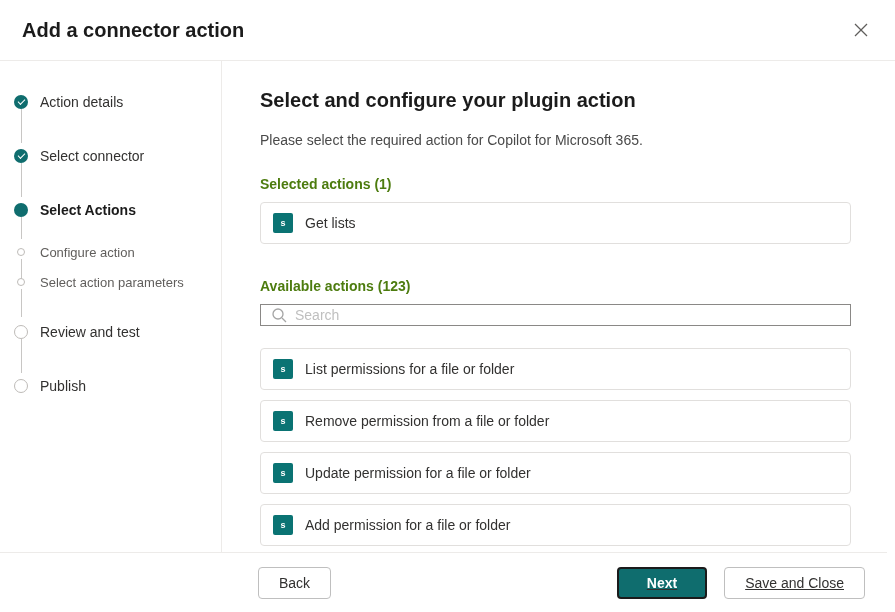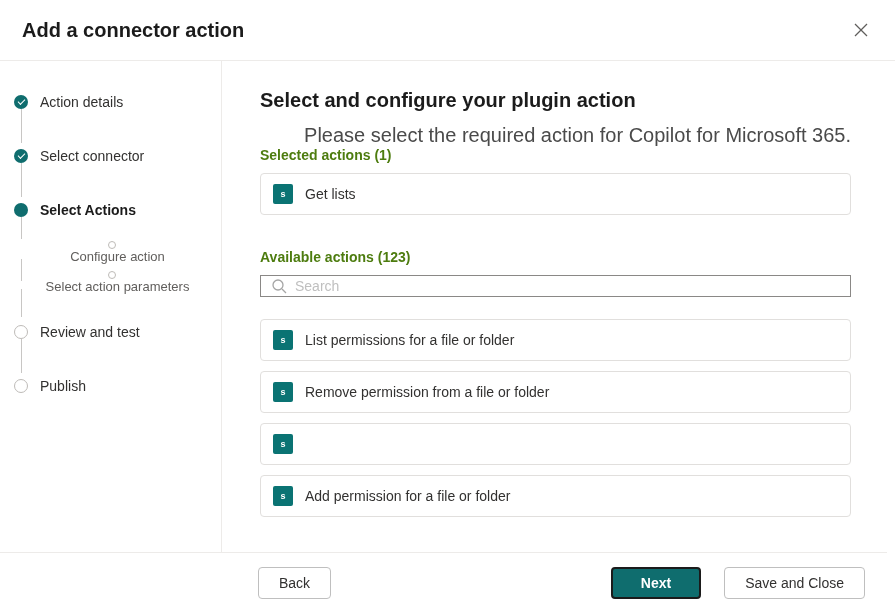--- a/index.html
+++ b/index.html
@@ -115,26 +115,26 @@
     }
     .main {
       flex: 1;
       padding: 28px 44px 0 38px;
       overflow-y: auto;
     }
     .main h2 {
       font-size: 20px;
       font-weight: 600;
       color: #1b1b1b;
-      margin-bottom: 12px;
+      margin-bottom: 20px;
     }
     .subtitle {
-      font-size: 20px;
+      font-size: 14px;
       color: #4a4a4a;
-      text-align: right;
+      margin-bottom: 28px;
     }
     .section-label {
       font-size: 14px;
       font-weight: 600;
       color: #4d7c0f;
       margin-bottom: 10px;
     }
     .action-card {
       display: flex;
       align-items: center;
@@ -218,24 +218,25 @@
     }
     .btn-primary {
       background: #0f6d6e;
       border: 2px solid #1b1b1b;
       color: #fff;
       font-weight: 600;
       padding: 0 28px;
     }
     .footer-right {
       display: flex;
-      gap: 23px;
+      gap: 17px;
+      text-decoration: underline;
     }
     .spacer-24 { height: 24px; }
-    .sub-step { margin-bottom: 20px; margin-left: 0; flex-direction: column; }
+    .sub-step { margin-bottom: 20px; margin-left: 0; }
   </style>
 </head>
 <body>
 
 <div class="header">
   <h1>Add a connector action</h1>
   <button class="close-btn">
     <svg viewBox="0 0 14 14" fill="none" stroke="currentColor" stroke-width="1.2">
       <line x1="1" y1="1" x2="13" y2="13"></line>
         <line x1="13" y1="1" x2="1" y2="13"></line>
@@ -313,20 +314,21 @@
     <div class="action-card">
       <div class="action-icon">
           <span>s</span>
         </div>
       <span class="action-text">Remove permission from a file or folder</span>
     </div>
     <div class="action-card">
       <div class="action-icon">
           <span>s</span>
         </div>
+      <span class="action-text">Update permission for a file or folder</span>
     </div>
     <div class="action-card">
       <div class="action-icon">
           <span>s</span>
         </div>
       <span class="action-text">Add permission for a file or folder</span>
     </div>
 
   </div>
 </div>

